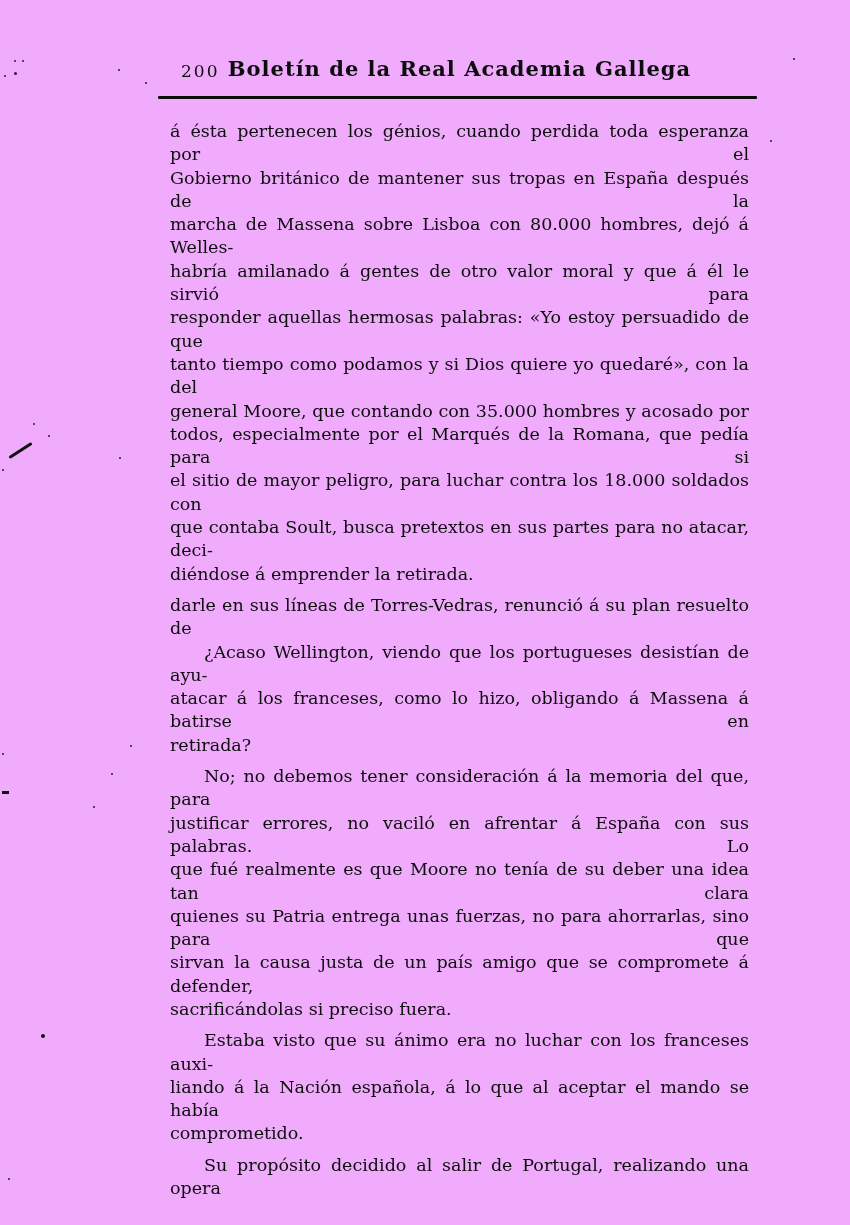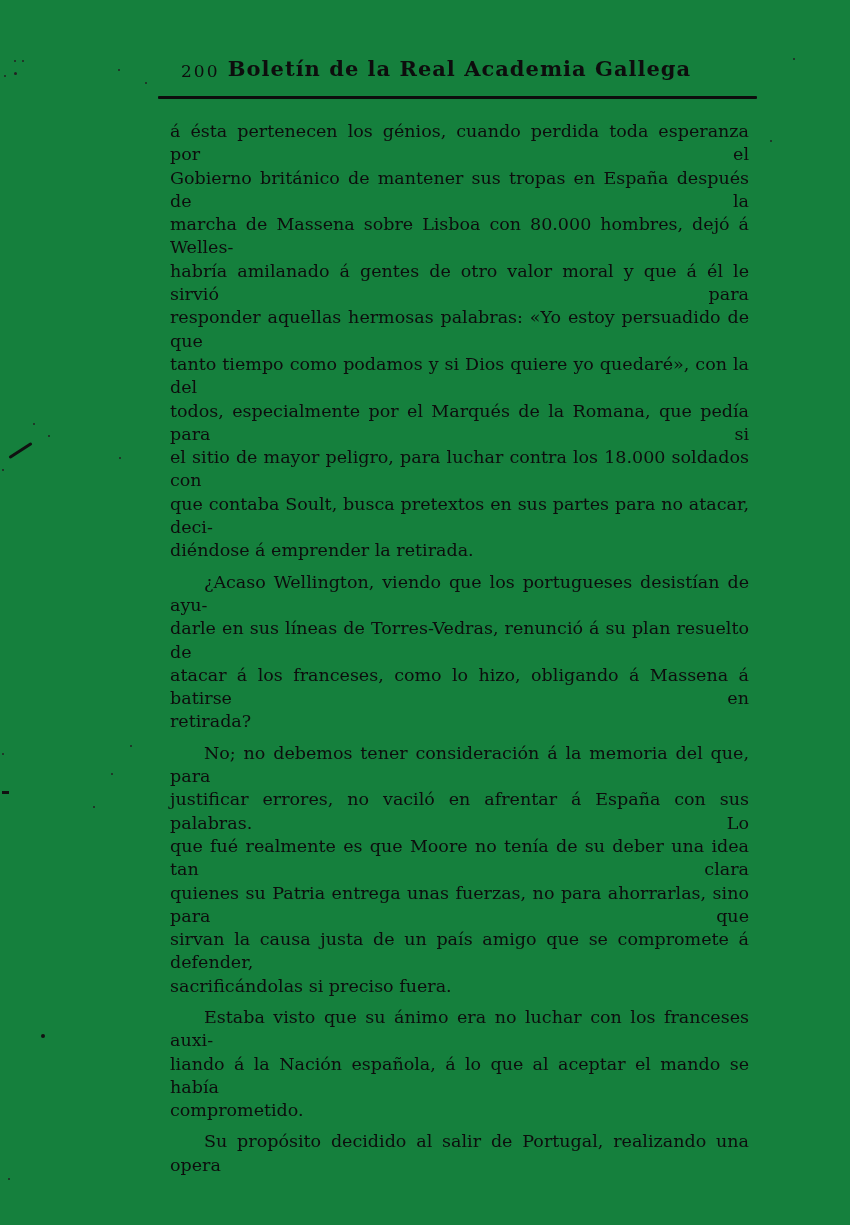--- a/index.html
+++ b/index.html
@@ -1,20 +1,20 @@
 <!DOCTYPE html>
 <html><head>
 <meta charset="utf-8">
 <style>
   html,body { margin:0; padding:0; background:#e8e8e8; }
   .page {
     position:relative;
     width:850px; height:1225px;
     margin:0 auto;
-    background:#15803d;
+    background:#f0abfc;
     color:#0d0d0d;
     font-family:"DejaVu Serif","Liberation Serif",serif;
     overflow:hidden;
   }
   .header-pagenum {
     position:absolute; left:181px; top:61px;
     font-size:17px; letter-spacing:2px;
   }
   .header-title {
     position:absolute; left:162px; top:56px; width:595px;
@@ -65,28 +65,29 @@
   <div class="rule"></div>
 
   <div class="body-text">
       <div class="para">
         <div class="line"><span>á ésta pertenecen los génios, cuando perdida toda esperanza por el</span></div>
         <div class="line"><span>Gobierno británico de mantener sus tropas en España después de la</span></div>
         <div class="line"><span>marcha de Massena sobre Lisboa con 80.000 hombres, dejó á Welles-</span></div>
         <div class="line"><span>habría amilanado á gentes de otro valor moral y que á él le sirvió para</span></div>
         <div class="line"><span>responder aquellas hermosas palabras: «Yo estoy persuadido de que</span></div>
         <div class="line"><span>tanto tiempo como podamos y si Dios quiere yo quedaré», con la del</span></div>
+        <div class="line"><span>general Moore, que contando con 35.000 hombres y acosado por</span></div>
         <div class="line"><span>todos, especialmente por el Marqués de la Romana, que pedía para si</span></div>
         <div class="line"><span>el sitio de mayor peligro, para luchar contra los 18.000 soldados con</span></div>
         <div class="line"><span>que contaba Soult, busca pretextos en sus partes para no atacar, deci-</span></div>
         <div class="line short"><span>diéndose á emprender la retirada.</span></div>
       </div>
       <div class="para">
+        <div class="line"><span>darle en sus líneas de Torres-Vedras, renunció á su plan resuelto de</span></div>
         <div class="line indent"><span>¿Acaso Wellington, viendo que los portugueses desistían de ayu-</span></div>
-        <div class="line"><span>darle en sus líneas de Torres-Vedras, renunció á su plan resuelto de</span></div>
         <div class="line"><span>atacar á los franceses, como lo hizo, obligando á Massena á batirse en</span></div>
         <div class="line short"><span>retirada?</span></div>
       </div>
       <div class="para">
         <div class="line indent"><span>No; no debemos tener consideración á la memoria del que, para</span></div>
         <div class="line"><span>justificar errores, no vaciló en afrentar á España con sus palabras. Lo</span></div>
         <div class="line"><span>que fué realmente es que Moore no tenía de su deber una idea tan clara</span></div>
         <div class="line"><span>quienes su Patria entrega unas fuerzas, no para ahorrarlas, sino para que</span></div>
         <div class="line"><span>sirvan la causa justa de un país amigo que se compromete á defender,</span></div>
         <div class="line short"><span>sacrificándolas si preciso fuera.</span></div>

